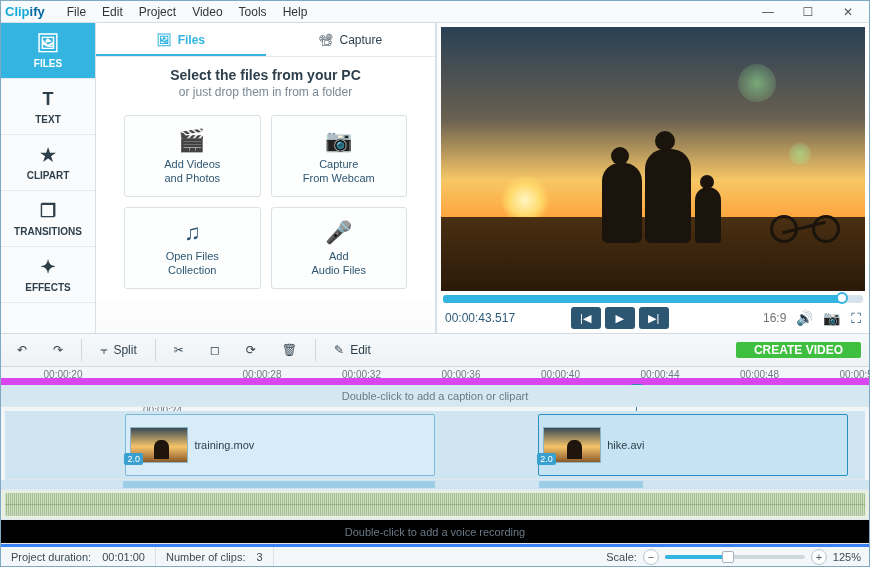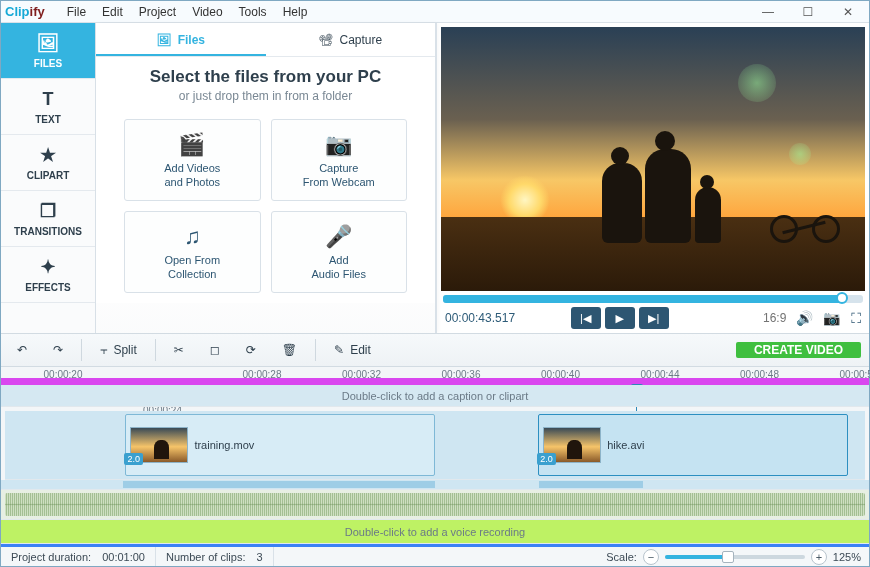--- a/index.html
+++ b/index.html
@@ -1,40 +1,40 @@
 <!DOCTYPE html>
 <html><head>
 <meta charset="utf-8">
 <style>
   * { box-sizing: border-box; margin: 0; padding: 0; }
   html, body { width: 870px; height: 567px; font-family: "Segoe UI", Arial, sans-serif; font-size: 12px; color: #333; overflow: hidden; background:#fff; }
   .window { width:870px; height:567px; border:1px solid #7fa8c2; display:flex; flex-direction:column; }
   
   .menubar { height:22px; display:flex; align-items:center; padding:0 4px; border-bottom:1px solid #d9e1e8; background:#f7fbfe; }
   .brand { font-weight:bold; font-size:13px; margin-right:14px;}
-  .brand .c1 { color:#16a9d6; } .brand .c2 { color:#7f1d1d; }
+  .brand .c1 { color:#16a9d6; } .brand .c2 { color:#0369a1; }
   .menu-item { padding:2px 8px; cursor:default; }
   .win-controls { margin-left:auto; display:flex; gap:6px; }
   .wc { width:34px; height:18px; display:flex; align-items:center; justify-content:center; color:#555; }
 
   
   .main-row { flex:0 0 auto; display:flex; height:310px; }
   .side { width:95px; background:#fafbfc; border-right:1px solid #d9e1e8; display:flex; flex-direction:column; }
   .side-tab { height:56px; display:flex; flex-direction:column; align-items:center; justify-content:center; gap:4px; border-bottom:1px solid #e4e9ee; font-size:10px; font-weight:bold; color:#2e3f4c; cursor:pointer; }
   .side-tab.active { background:#34b4e0; color:#fff; }
   .side-tab .ico { font-size:18px; }
   .side-tab.active .ico { color:#fff; }
   .side-tab .ico { color:#2e3f4c; }
 
   .panel-files { width:340px; background:#fff; border-right:1px solid #d9e1e8; display:flex; flex-direction:column; box-shadow: 2px 0 4px rgba(0,0,0,.04); }
   .p-tabs { height:34px; display:flex; border-bottom:1px solid #e4e9ee; }
   .p-tab { flex:1; display:flex; align-items:center; justify-content:center; gap:6px; font-size:12px; color:#2e3f4c; cursor:pointer; }
   .p-tab.active { color:#34b4e0; font-weight:600; box-shadow: inset 0 -2px 0 #34b4e0; }
   .p-head { text-align:center; padding:10px 18px 6px; }
-  .p-head h2 { font-size:17px; font-weight:600; color:#2e3f4c; }
+  .p-head h2 { font-size:14px; font-weight:600; color:#2e3f4c; }
   .p-head .sub { color:#7a8894; font-size:12px; margin-top:2px; }
   .tiles { display:grid; grid-template-columns:1fr 1fr; gap:10px; padding:10px 28px; }
   .tile { height:82px; border:1px solid #d9e1e8; border-radius:3px; background:#fdfefe; display:flex; flex-direction:column; align-items:center; justify-content:center; gap:2px; color:#2d5672; font-size:11px; cursor:pointer; }
   .tile .ticon { font-size:22px; color:#2d5672; margin-bottom:2px; }
   .panel-spacer-bg { flex:1; background:linear-gradient(#f7f8f9,#f0f3f5); opacity:.3; }
 
   .preview { flex:1; display:flex; flex-direction:column; border-left:1px solid #d9e1e8; }
   .video { flex:1; margin:4px 4px 0 4px; background:#000; position:relative; overflow:hidden; }
   .sky { position:absolute; inset:0; background:linear-gradient(to bottom, #2a4055 0%, #6a6050 35%, #f7c766 58%, #ffa63e 72%, #8d5a2a 100%); }
   .sun { position:absolute; left:14%; top:56%; width:50px; height:50px; border-radius:50%; background:radial-gradient(circle,#fff6c2 0%,#ffd96a 45%, rgba(255,200,80,0) 70%); }
@@ -92,21 +92,21 @@
   .track.trans { height:10px; }
   .track.trans .lane { background:#cfe6f2; }
   .tseg { position:absolute; top:1px; bottom:1px; background:#9ecde6; }
   .track.audio { height:30px; }
   .track.audio .lane { background:#e7efe3; }
   .wave { position:absolute; inset:3px 4px; background:
     repeating-linear-gradient(90deg, rgba(110,150,90,.0) 0 1px, rgba(110,150,90,.45) 1px 2px),
     linear-gradient(#cfe0c2,#cfe0c2); border-radius:2px;}
   .wave::before{content:"";position:absolute;inset:0;background:linear-gradient(to bottom, rgba(255,255,255,0) 45%, rgba(100,140,80,.4) 50%, rgba(255,255,255,0) 55%);}
   .track.voice { height:24px; }
-  .track.voice .lane { background:#bef264; }
+  .track.voice .lane { background:#000000; }
   .playhead { position:absolute; top:0; bottom:0; width:0; border-left:1px solid #2b88b8; pointer-events:none;}
   .playhead .cap { position:absolute; top:-1px; left:-6px; width:12px; height:12px; background:#2b88b8; border-radius:2px 2px 50% 50%; }
   .tl-body { position:relative; flex:1; display:flex; flex-direction:column; }
 
   
   .status { height:22px; border-top:3px solid #3b82f6; background:#f4f7f9; display:flex; align-items:center; font-size:11px; color:#3c4a55; }
   .status .cell { padding:0 10px; border-right:1px solid #d9e1e8; height:100%; display:flex; align-items:center; gap:4px;}
   .status .spacer { flex:1; }
   .zoom { display:flex; align-items:center; gap:6px; padding:0 8px;}
   .zbtn { width:16px;height:16px;border:1px solid #b8c4cd;border-radius:50%;display:flex;align-items:center;justify-content:center;color:#4a5a66;cursor:pointer; font-size:11px; background:#fff;}
@@ -180,21 +180,21 @@
           <span>Add Videos</span>
           <span>and Photos</span>
         </div>
         <div class="tile">
           <span class="ticon">📷</span>
           <span>Capture</span>
           <span>From Webcam</span>
         </div>
         <div class="tile">
           <span class="ticon">♫</span>
-          <span>Open From</span>
+          <span>Open Files</span>
           <span>Collection</span>
         </div>
         <div class="tile">
           <span class="ticon">🎤</span>
           <span>Add</span>
           <span>Audio Files</span>
         </div>
       </div>
       <div class="panel-spacer-bg"></div>
     </div>

